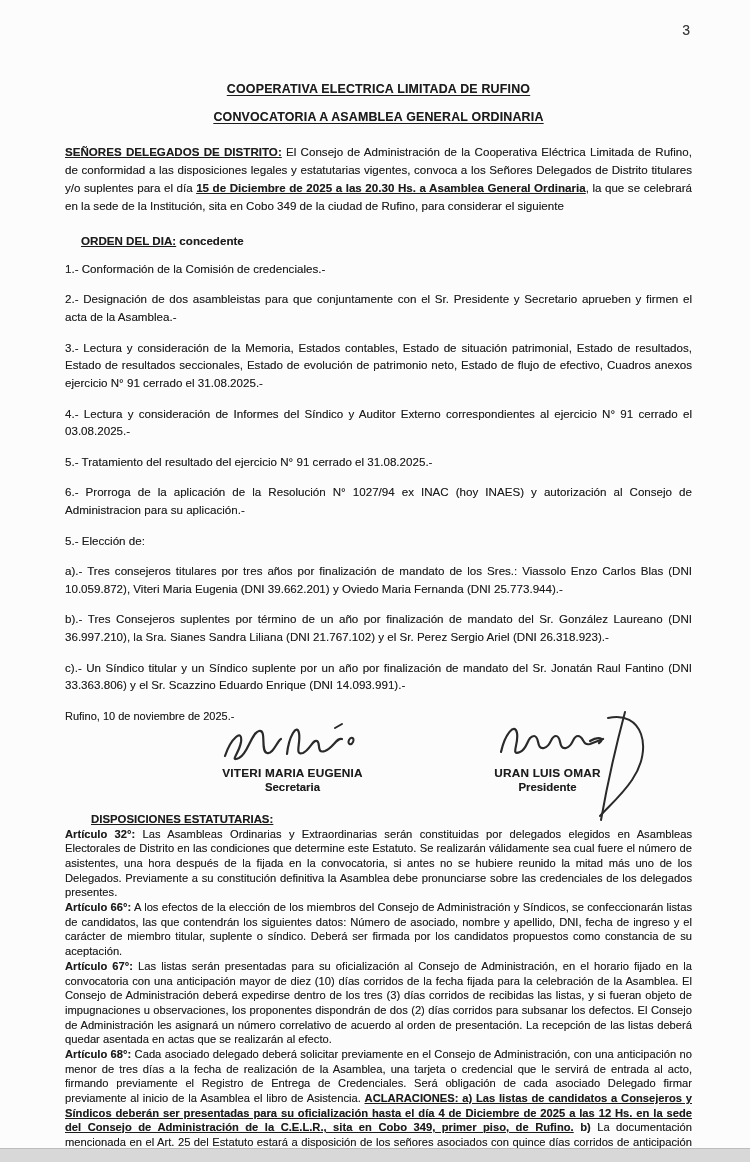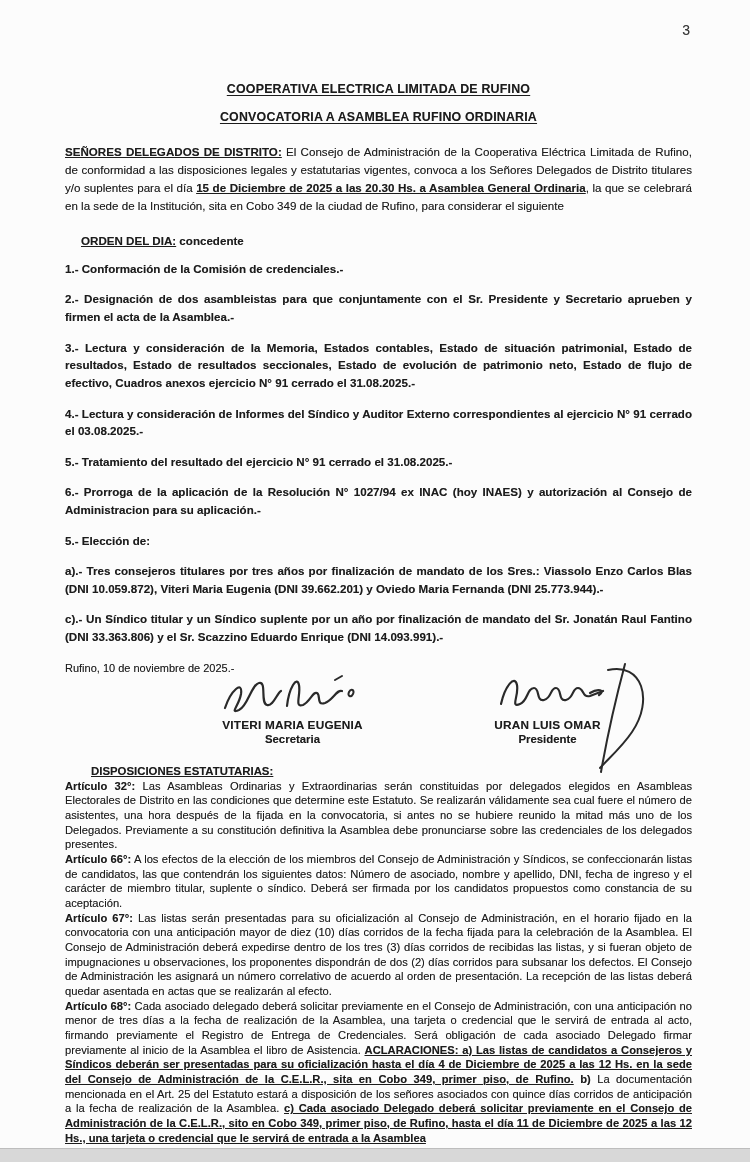--- a/index.html
+++ b/index.html
@@ -18,21 +18,21 @@
     margin:0;text-align:center;font-size:12.4px;font-weight:bold;
     text-decoration:underline;text-underline-offset:2px;letter-spacing:.2px;
   }
   .title{margin-top:44px;}
   .subtitle{margin-top:14px;}
   .intro{margin:19px 0 0;font-size:11.6px;line-height:1.55;text-align:justify;}
   .lead{font-weight:bold;text-decoration:underline;}
   .hl{font-weight:bold;text-decoration:underline;}
   .agenda-heading{margin:19px 16px 0;font-size:11.6px;font-weight:bold;}
   .agenda-heading .head{text-decoration:underline;}
-  .item{margin:13px 0 0;font-size:11.6px;font-weight:bold;line-height:1.52;text-align:justify;}
+  .item{margin:13px 0 0;font-size:11.6px;font-weight:normal;line-height:1.52;text-align:justify;}
   .dateline{margin:16px 0 0;font-size:11px;}
   .sigrow{position:relative;height:86px;}
   .sigcol{position:absolute;text-align:center;}
   .sigcol .name{font-size:11.8px;font-weight:bold;margin:0;letter-spacing:.2px;}
   .sigcol .role{font-size:11.4px;font-weight:bold;margin:1px 0 0;}
   .sig-svg{position:absolute;}
   .provisions{font-size:11.2px;line-height:1.31;text-align:justify;}
   .prov-heading{margin:4px 0 0;font-size:11.4px;font-weight:bold;text-decoration:underline;padding-left:26px;}
   .article{margin:0;}
   .art-label{font-weight:bold;}
@@ -41,34 +41,35 @@
 </style>
 </head>
 <body>
 
 <div class="page">
   <div class="content">
 
     <p class="pagenum">3</p>
 
     <p class="title">COOPERATIVA ELECTRICA LIMITADA DE RUFINO</p>
-    <p class="subtitle">CONVOCATORIA A ASAMBLEA RUFINO ORDINARIA</p>
+    <p class="subtitle">CONVOCATORIA A ASAMBLEA GENERAL ORDINARIA</p>
 
     <p class="intro"><span class="lead">SEÑORES DELEGADOS DE DISTRITO:</span><span> El Consejo de Administración de la Cooperativa Eléctrica Limitada de Rufino, de conformidad a las disposiciones legales y estatutarias vigentes, convoca a los Señores Delegados de Distrito titulares y/o suplentes para el día </span><span class="hl">15 de Diciembre de 2025 a las 20.30 Hs. a Asamblea General Ordinaria</span><span>, la que se celebrará en la sede de la Institución, sita en Cobo 349 de la ciudad de Rufino, para considerar el siguiente</span></p>
 
     <p class="agenda-heading"><span class="head">ORDEN DEL DIA:</span><span> concedente</span></p>
 
     <p class="item">1.- Conformación de la Comisión de credenciales.-</p>
     <p class="item">2.- Designación de dos asambleistas para que conjuntamente con el Sr. Presidente y Secretario aprueben y firmen el acta de la Asamblea.-</p>
     <p class="item">3.- Lectura y consideración de la Memoria, Estados contables, Estado de situación patrimonial, Estado de resultados, Estado de resultados seccionales, Estado de evolución de patrimonio neto, Estado de flujo de efectivo, Cuadros anexos ejercicio N° 91 cerrado el 31.08.2025.-</p>
     <p class="item">4.- Lectura y consideración de Informes del Síndico y Auditor Externo correspondientes al ejercicio N° 91 cerrado el 03.08.2025.-</p>
     <p class="item">5.- Tratamiento del resultado del ejercicio N° 91 cerrado el 31.08.2025.-</p>
     <p class="item">6.- Prorroga de la aplicación de la Resolución N° 1027/94 ex INAC (hoy INAES) y autorización al Consejo de Administracion para su aplicación.-</p>
     <p class="item">5.- Elección de:</p>
     <p class="item">a).- Tres consejeros titulares por tres años por finalización de mandato de los Sres.: Viassolo Enzo Carlos Blas (DNI 10.059.872), Viteri Maria Eugenia (DNI 39.662.201) y Oviedo Maria Fernanda (DNI 25.773.944).-</p>
+    <p class="item">b).- Tres Consejeros suplentes por término de un año por finalización de mandato del Sr. González Laureano (DNI 36.997.210), la Sra. Sianes Sandra Liliana (DNI 21.767.102) y el Sr. Perez Sergio Ariel (DNI 26.318.923).-</p>
     <p class="item">c).- Un Síndico titular y un Síndico suplente por un año por finalización de mandato del Sr. Jonatán Raul Fantino (DNI 33.363.806) y el Sr. Scazzino Eduardo Enrique (DNI 14.093.991).-</p>
 
     <p class="dateline">Rufino,  10 de noviembre  de 2025.-</p>
 
     <div class="sigrow">
       <svg class="sig-svg" style="left:150px;top:-4px;" width="150" height="52" viewBox="0 0 150 52">
         <path d="M10 38 C16 20, 28 10, 26 24 C24 36, 14 44, 24 40 C33 36, 36 15, 44 13 C52 11, 45 33, 52 35 C58 37, 62 23, 66 21" stroke-width="2.2"></path>
         <path d="M72 36 C74 18, 82 5, 84 15 C86 25, 79 38, 88 35 C95 32, 98 21, 102 23 C106 25, 101 36, 110 33 C118 30, 122 19, 127 21" stroke-width="2.2"></path>
         <path d="M120 10 L127 6" stroke-width="2"></path>
         <path d="M134 22 C136 18, 140 20, 138 24 C136 28, 132 26, 134 22" stroke-width="2"></path>

